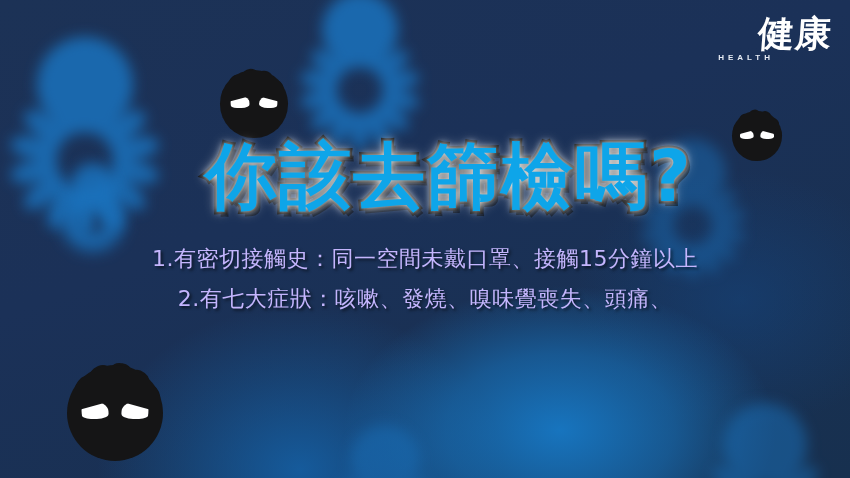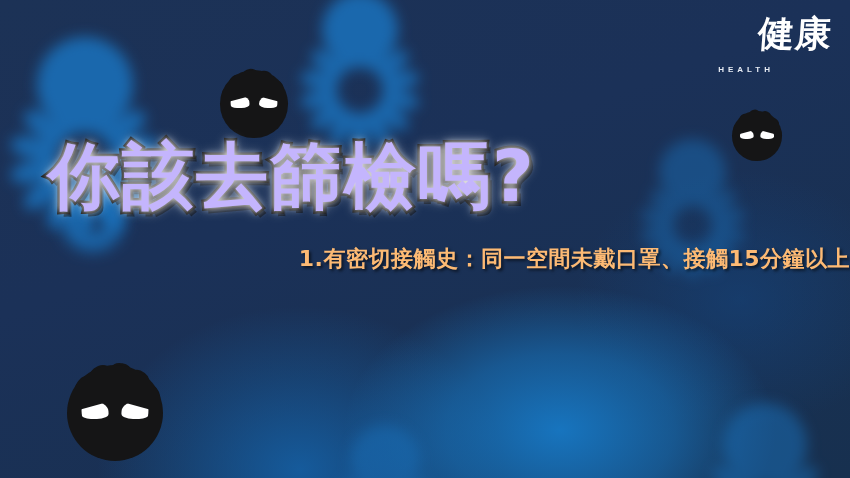--- a/index.html
+++ b/index.html
@@ -157,59 +157,60 @@
     font-weight: bold;
     font-family: "Liberation Serif", "DejaVu Serif", serif;
     line-height: 0.85;
     margin-left: 2px;
     letter-spacing: -1px;
   }
   .logo .logo-sub {
     font-size: 8px;
     letter-spacing: 4px;
     font-weight: bold;
-    margin-top: 14px;
+    margin-top: 2px;
     margin-right: 58px;
     text-align: right;
     padding-left: 8px;
     color: #e8edf5;
   }
 
   
   .headline {
     position: absolute;
     left: 0;
     right: 0;
     top: 140px;
+    text-align: center;
     font-size: 72px;
     font-weight: bold;
     letter-spacing: 2px;
-    color: #c4b5fd;
+    color: #0ea5e9;
     font-family: "DejaVu Sans", "Liberation Sans", sans-serif;
     line-height: 1;
     white-space: nowrap;
     -webkit-text-stroke: 5px #111111;
     paint-order: stroke fill;
     text-shadow:
       0 0 7px rgba(255,255,255,0.85),
       0 0 13px rgba(255,255,255,0.55),
       4px 5px 0 rgba(0,0,0,0.55);
     padding-left: 48px;
   }
 
   
   .lines {
     position: absolute;
     left: 0;
     right: 0;
     top: 248px;
-    text-align: right;
-    color: #fdba74;
+    text-align: center;
+    color: #c4b5fd;
     font-family: "DejaVu Sans", "Liberation Sans", sans-serif;
-    font-weight: bold;
+    font-weight: normal;
   }
   .line {
     font-size: 22px;
     letter-spacing: 0.5px;
     line-height: 1.0;
     margin-bottom: 18px;
     white-space: nowrap;
     text-shadow: 2px 2px 3px rgba(0,0,0,0.6);
   }
   .line.indent {
@@ -508,15 +509,16 @@
     <div class="logo-row">
       <span class="logo-cjk">健康</span>
     </div>
     <div class="logo-sub">HEALTH</div>
   </div>
 
   <div class="headline">你該去篩檢嗎?</div>
 
   <div class="lines">
     <div class="line">1.有密切接觸史：同一空間未戴口罩、接觸15分鐘以上</div>
+    <div class="line indent">2.有七大症狀：咳嗽、發燒、嗅味覺喪失、頭痛、</div>
   </div>
 
 </div>
 
 </body></html>

